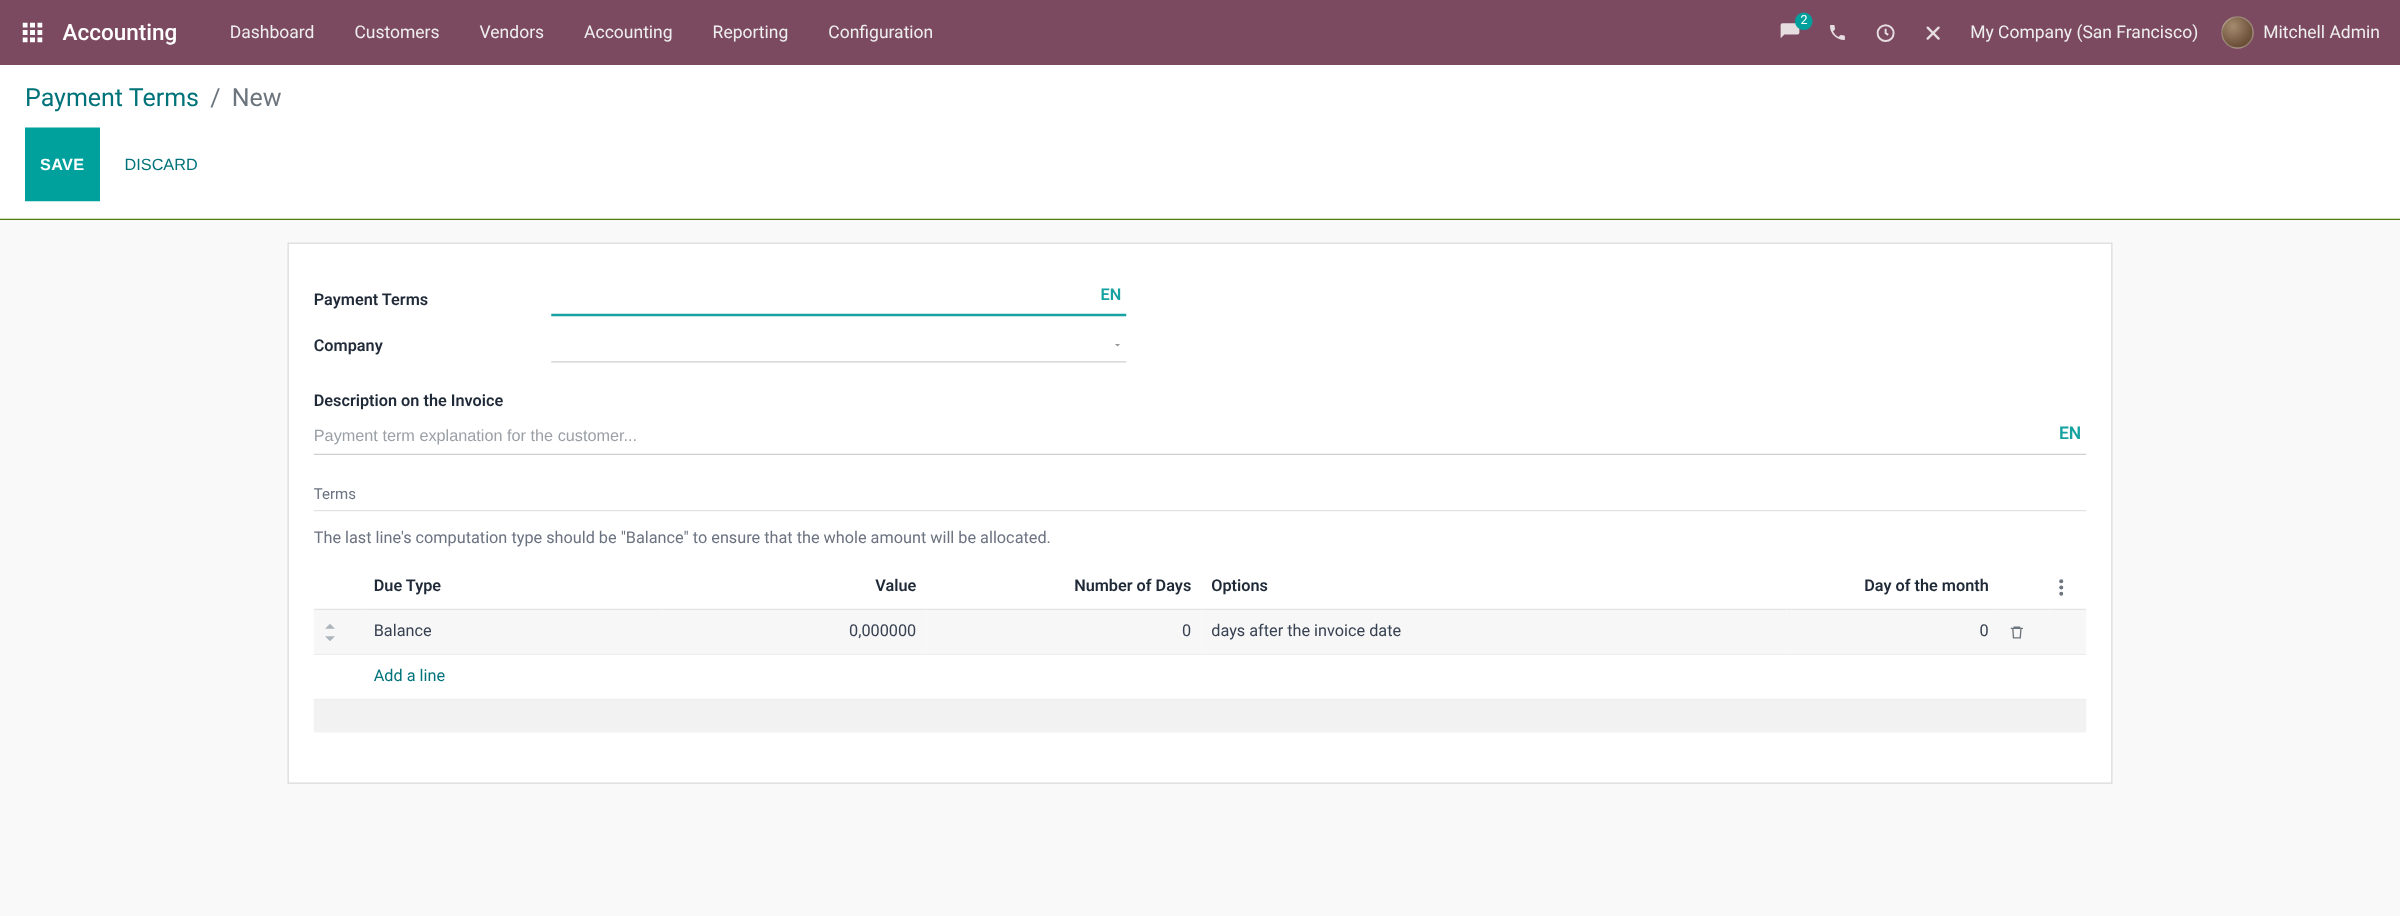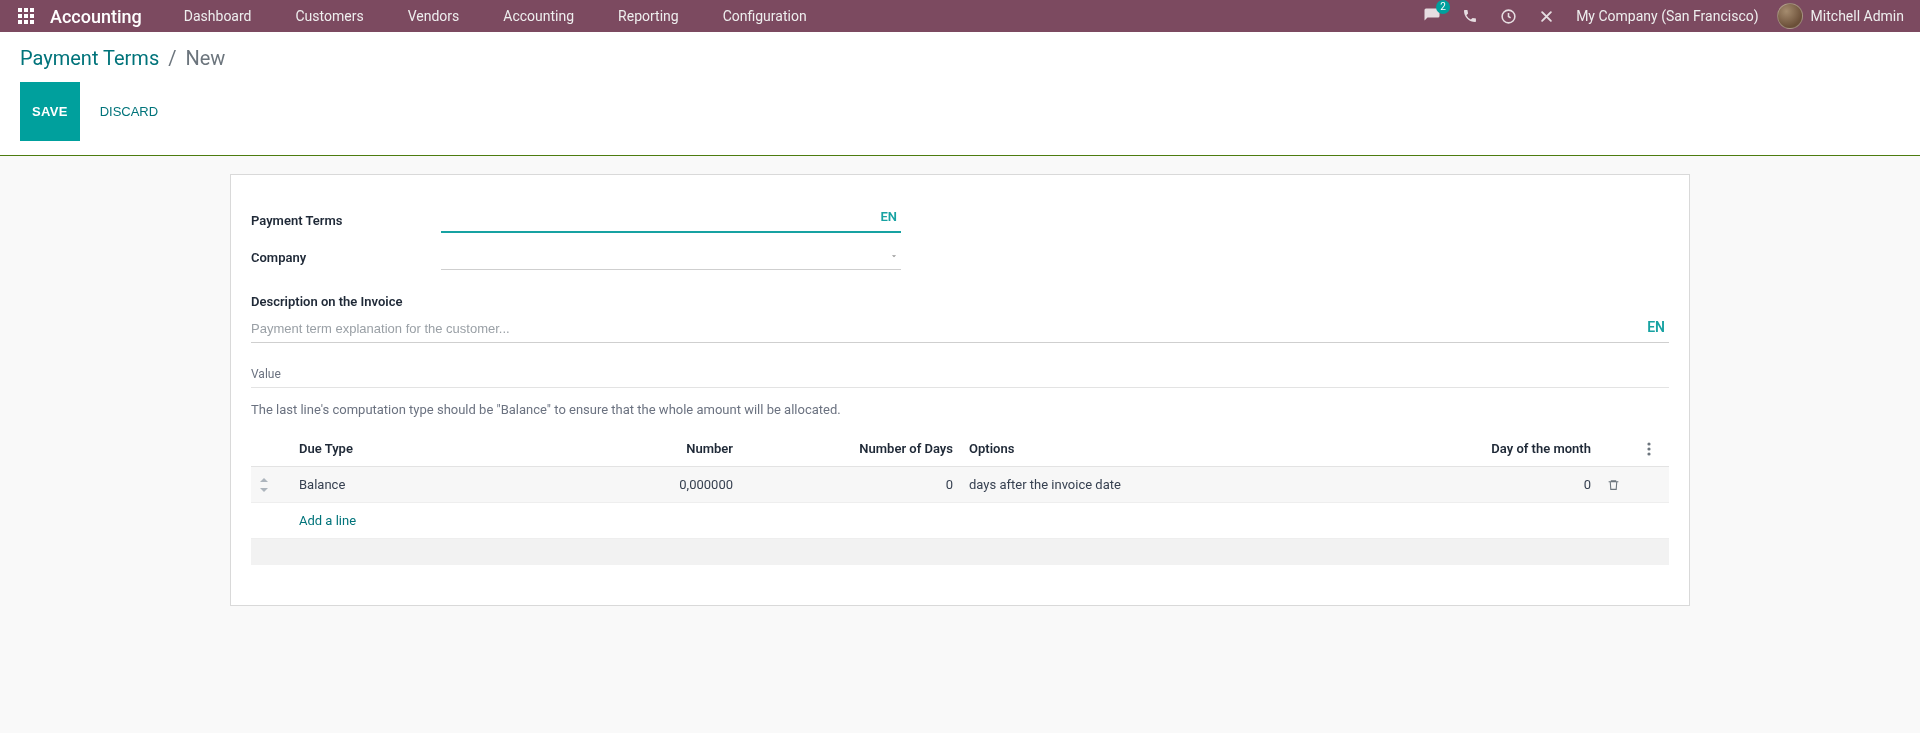--- a/index.html
+++ b/index.html
@@ -8,41 +8,41 @@
     font-family: -apple-system, BlinkMacSystemFont, "Segoe UI", Roboto, "Helvetica Neue", Arial, sans-serif;
     font-size: 13px;
     color: #374151;
     background: #f9f9f9;
     width: 1920px;
   }
 
   
   .navbar {
     background: #7C4A60;
-    height: 32px;
+    height: 52px;
     display: flex;
     align-items: center;
     padding: 0 16px;
     color: #fff;
   }
   .navbar-left { display: flex; align-items: center; gap: 8px; }
   .apps-icon {
     display: inline-flex;
     width: 20px; height: 20px;
     align-items: center; justify-content: center;
     cursor: pointer;
   }
   .navbar-title {
     font-size: 18px;
     font-weight: 500;
     margin-left: 6px;
     margin-right: 20px;
     cursor: pointer;
   }
-  .nav-menu { display: flex; gap: 16px; }
+  .nav-menu { display: flex; gap: 4px; }
   .nav-item {
     padding: 6px 14px;
     font-size: 14px;
     color: #eee;
     cursor: pointer;
     border-radius: 3px;
   }
 
   .navbar-right {
     margin-left: auto;
@@ -355,29 +355,29 @@
         </span>
       </div>
     </div>
 
     <div class="section-label">Description on the Invoice</div>
     <div class="desc-field">
       <input type="text" class="desc-input" placeholder="Payment term explanation for the customer..." style="">
       <span class="desc-lang">EN</span>
     </div>
 
-    <div class="terms-header">Value</div>
+    <div class="terms-header">Terms</div>
     <div class="terms-note">The last line's computation type should be "Balance" to ensure that the whole amount will be allocated.</div>
 
     <table class="terms">
       <thead>
         <tr>
           <th class="col-handle"></th>
           <th class="col-dtype">Due Type</th>
-          <th class="col-value num">Number</th>
+          <th class="col-value num">Value</th>
           <th class="col-ndays num">Number of Days</th>
           <th class="col-opts">Options</th>
           <th class="col-daym num">Day of the month</th>
           <th class="col-del"></th>
           <th class="col-menu">
             <span class="kebab">
               <svg width="4" height="14" viewBox="0 0 4 14" fill="#6c757d">
                   <circle cx="2" cy="2" r="1.6"></circle>
                   <circle cx="2" cy="7" r="1.6"></circle>
                   <circle cx="2" cy="12" r="1.6"></circle>

